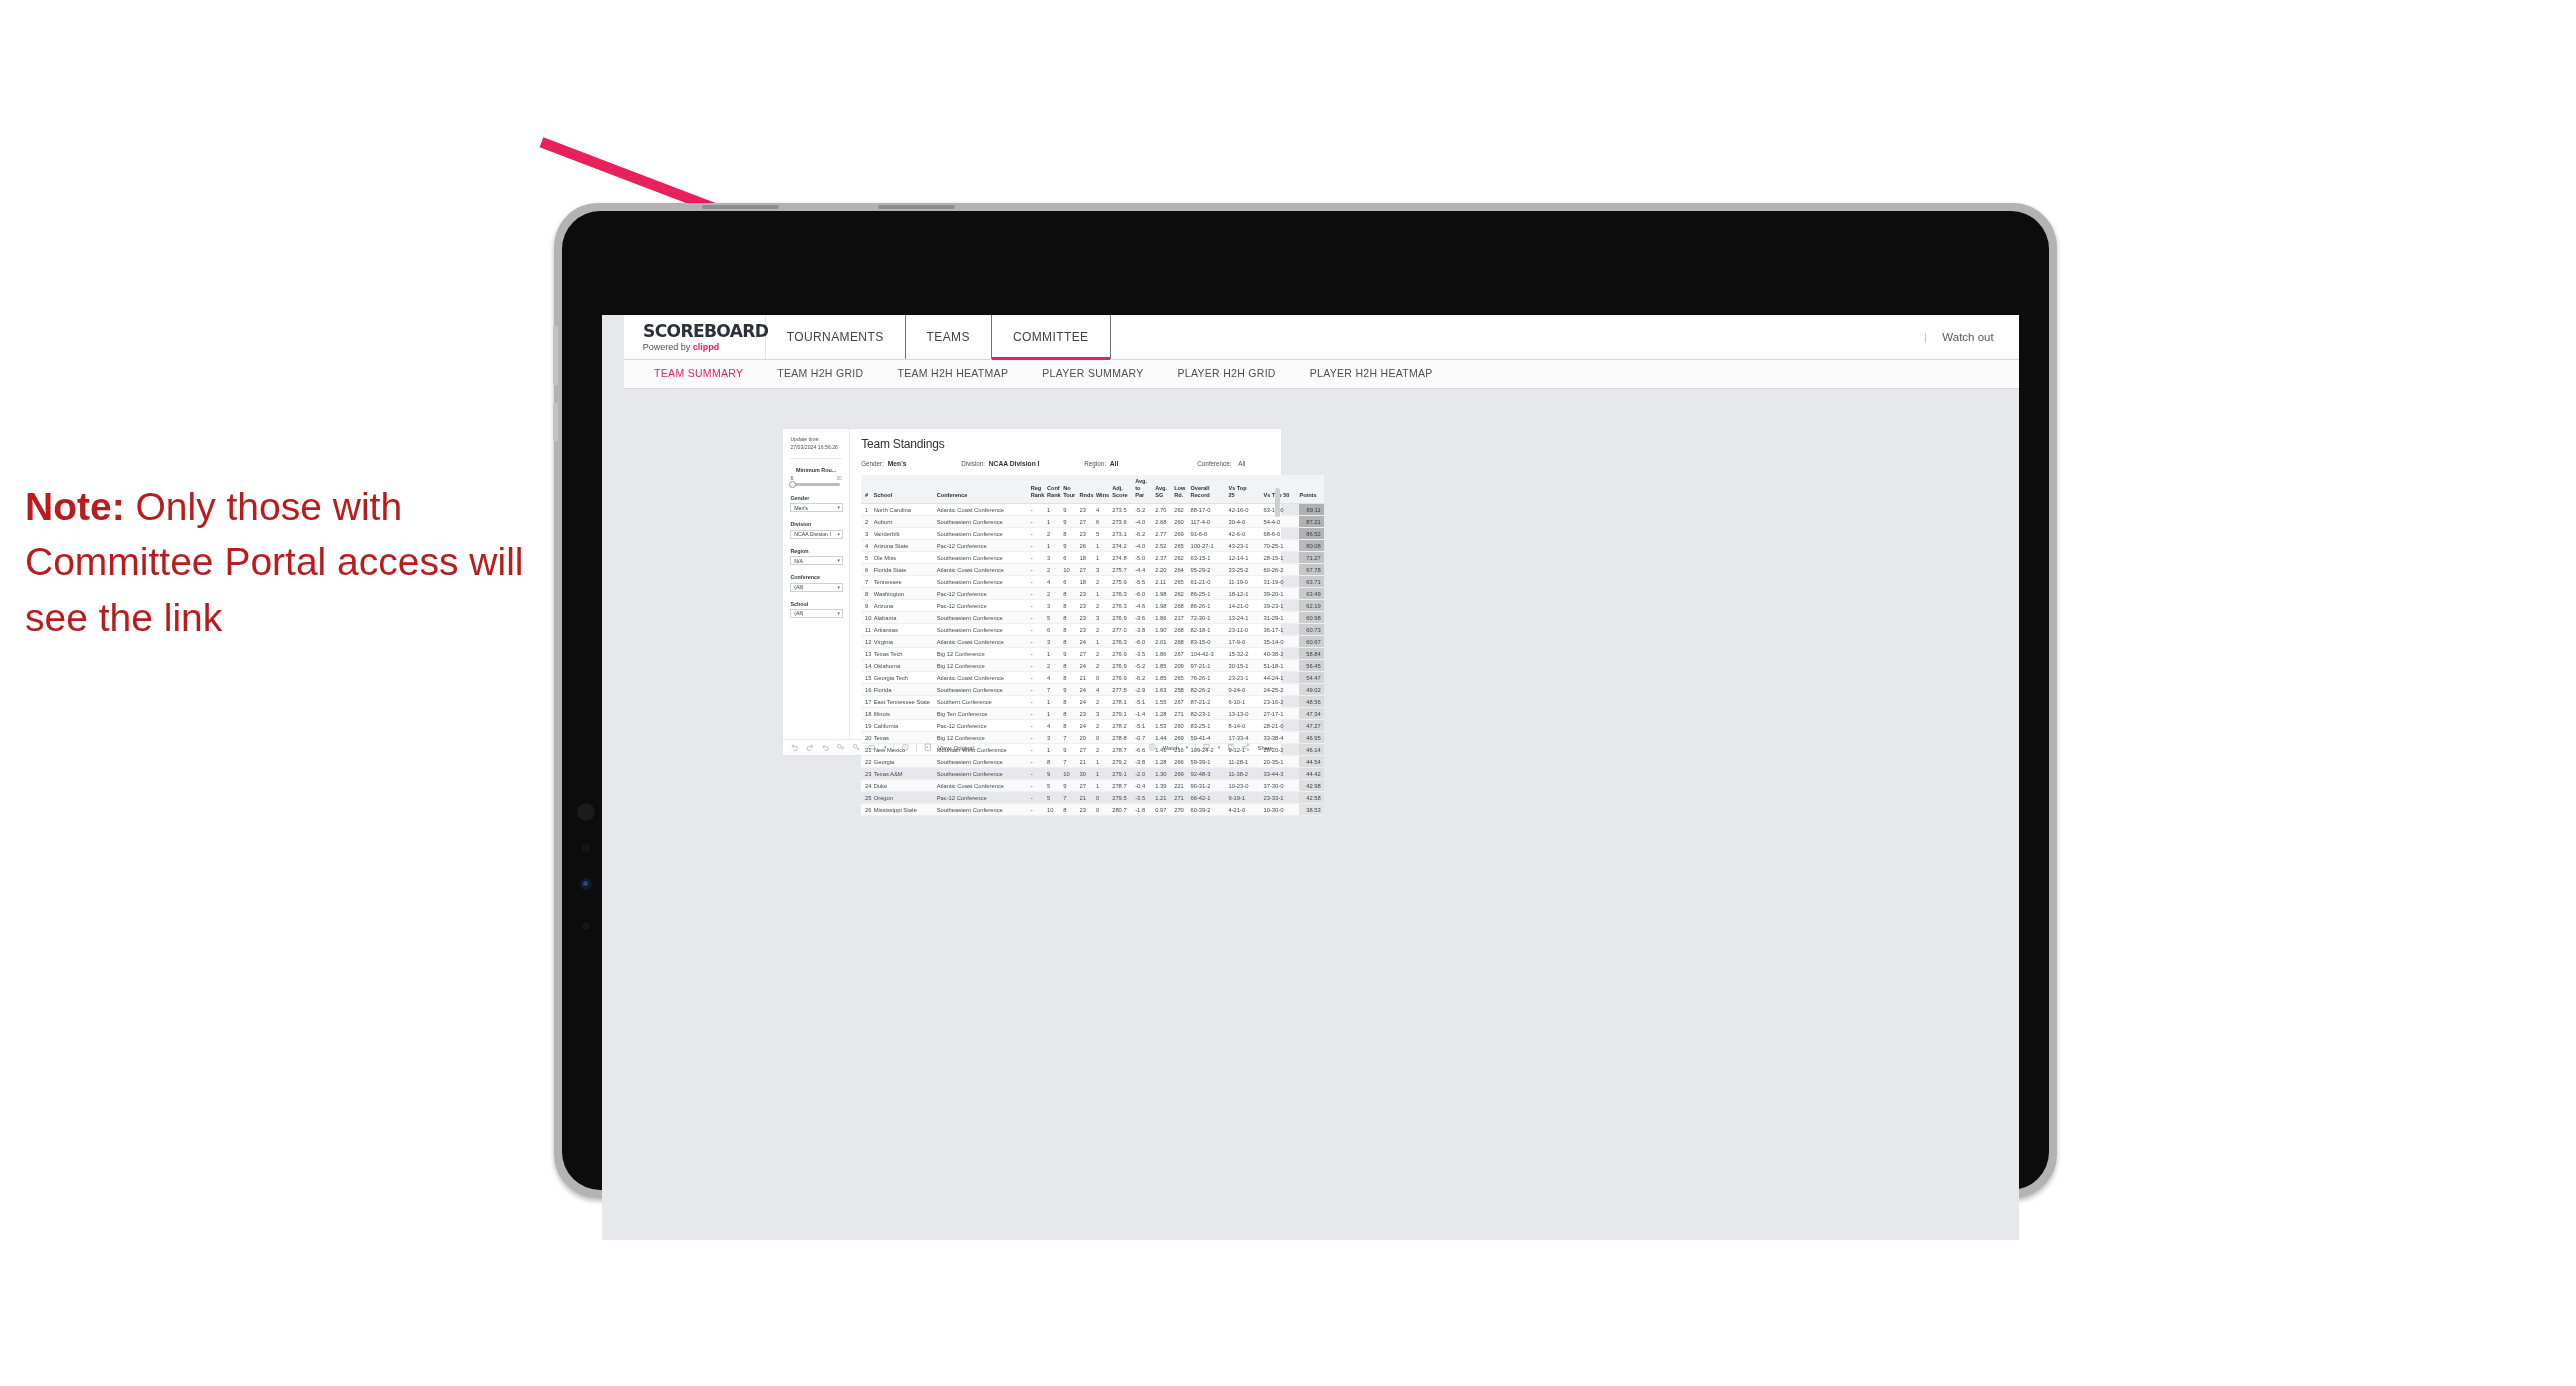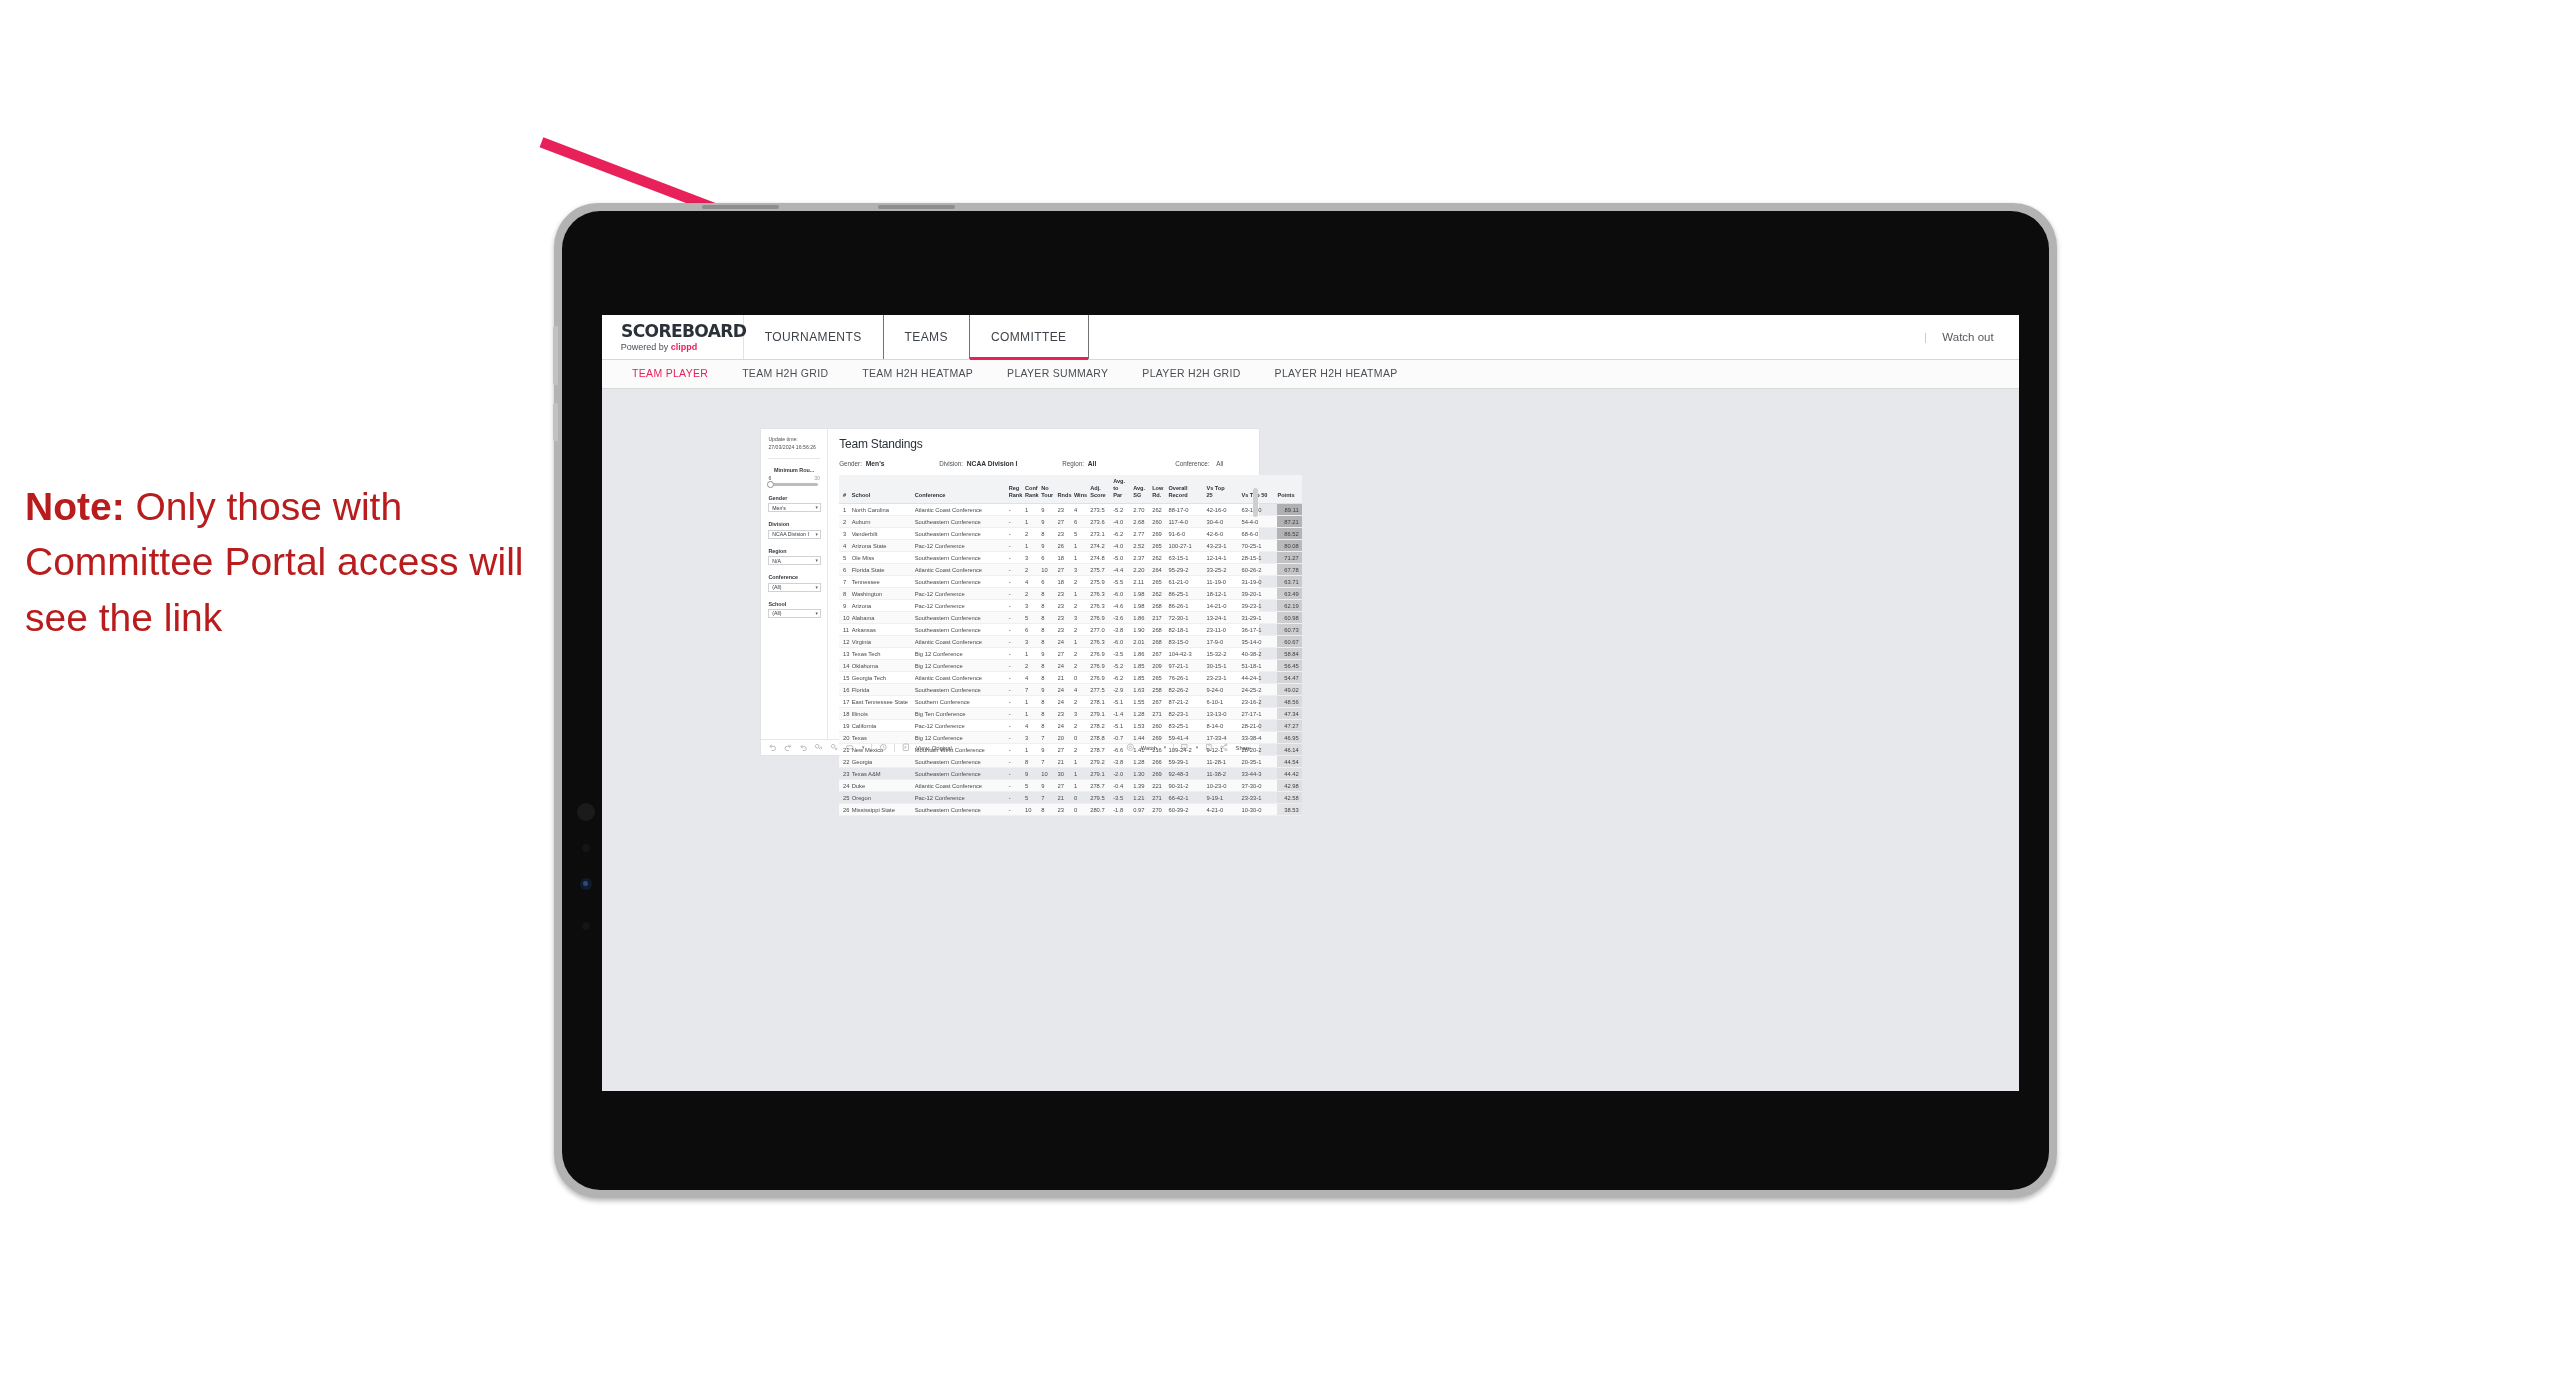--- a/index.html
+++ b/index.html
@@ -49,23 +49,24 @@
   }
   .btn-vol { left: -8.6px; width: 4.8px; height: 59px; background:#c2c2c2; position:absolute; border-radius:1.9px 0 0 1.9px;}
   .cam { position:absolute; width: 18px; height: 18px; border-radius: 50%; background:#1b1b1b; }
   .cam2 { position:absolute; width: 12.5px; height: 12.5px; border-radius: 50%; background:#101a2e; }
   .cam2::after { content:""; position:absolute; left:2.9px; top:2.9px; width:5.8px;height:5.8px;border-radius:50%;background:#2b4a7a;}
   .cam3 { position:absolute; width: 8.6px; height: 8.6px; border-radius: 50%; background:#151515; }
 
   
   #screen {
     position: absolute; left: 40px; top: 104px;
-    width: 1417px; height: 776px;
+    width: 1417px; height: 925px;
     background: #e6e8ec;
     overflow: hidden;
+    padding-left: 22px;
   }
 
   
   #topnav {
     height: 45px; background: #ffffff; display: flex; align-items: stretch;
     border-bottom: 1px solid #d8d8d8;
   }
   #brand {
     width: 142px; display:flex; flex-direction: column; justify-content: center;
     padding-left: 19px; border-right: 1px solid #e3e3e3;
@@ -245,21 +246,21 @@
               <span>COMMITTEE</span>
             </div>
           <div id="navspacer"></div>
           <div id="signout">
             <span class="sep">|</span>
             <a>Watch out</a>
           </div>
         </div>
 
         <div id="subnav">
-          <div class="subtab active"><span>TEAM PLAYER</span></div>
+          <div class="subtab active"><span>TEAM SUMMARY</span></div>
           <div class="subtab"><span>TEAM H2H GRID</span></div>
           <div class="subtab"><span>TEAM H2H HEATMAP</span></div>
           <div class="subtab"><span>PLAYER SUMMARY</span></div>
           <div class="subtab"><span>PLAYER H2H GRID</span></div>
           <div class="subtab"><span>PLAYER H2H HEATMAP</span></div>
         </div>
 
         <div id="vizwrap">
           <div id="vizcard">
             <div id="vizbody">

